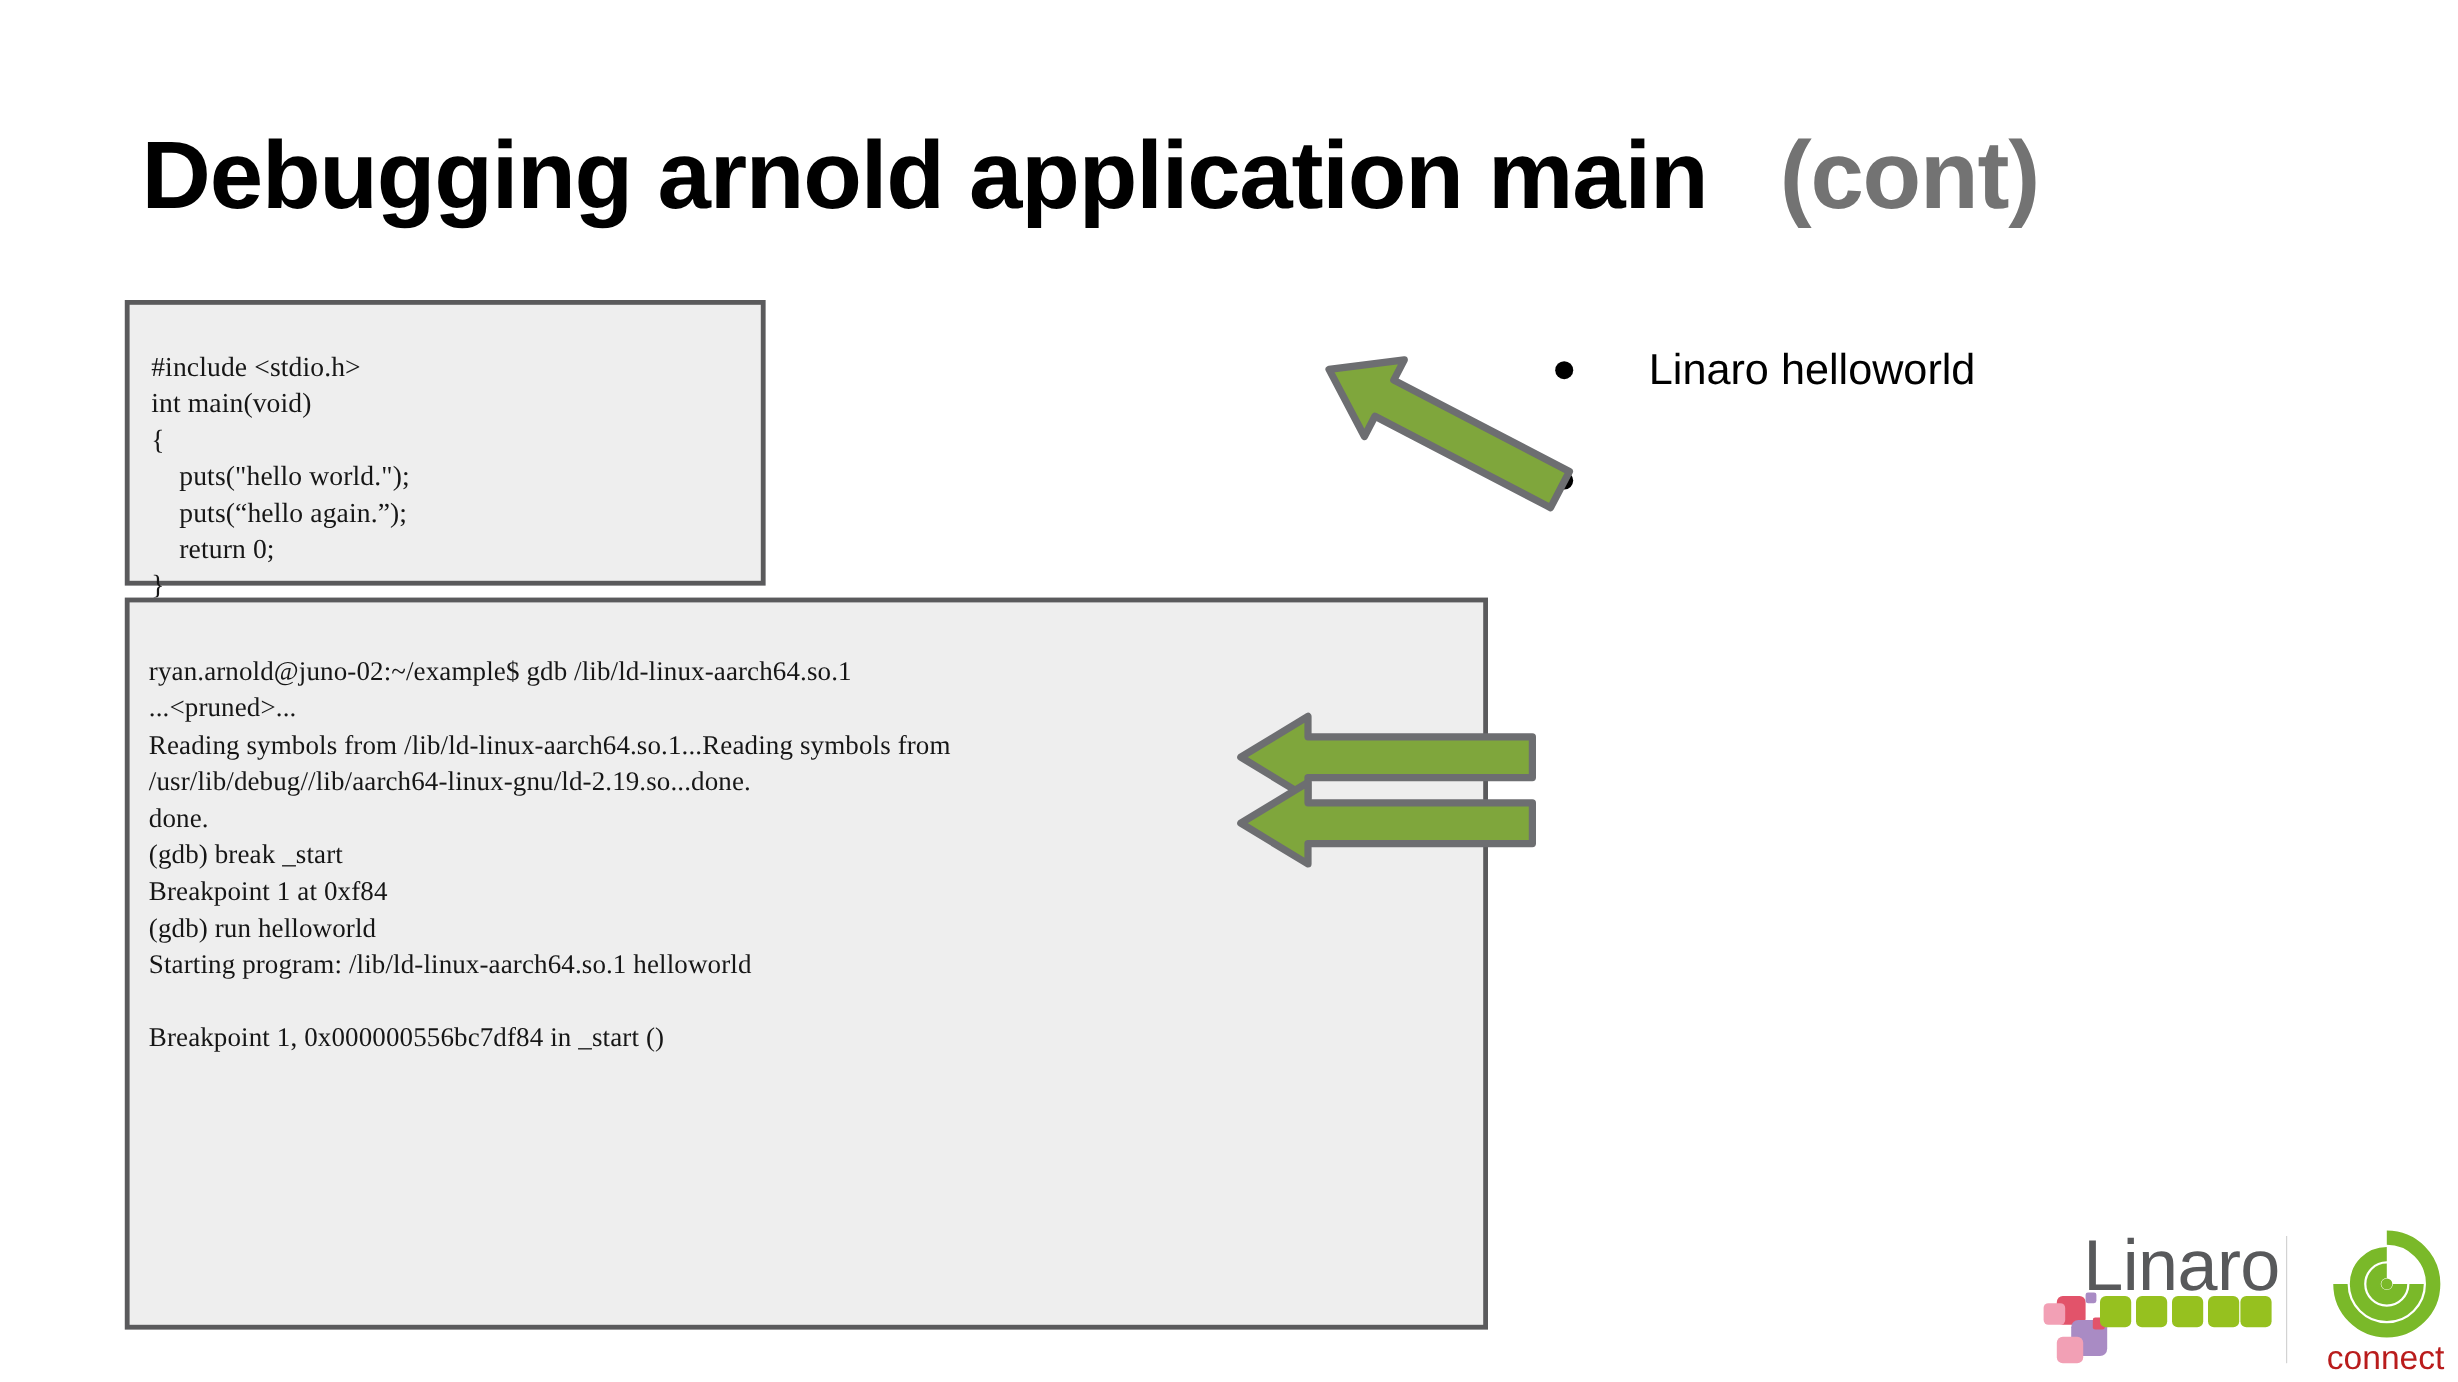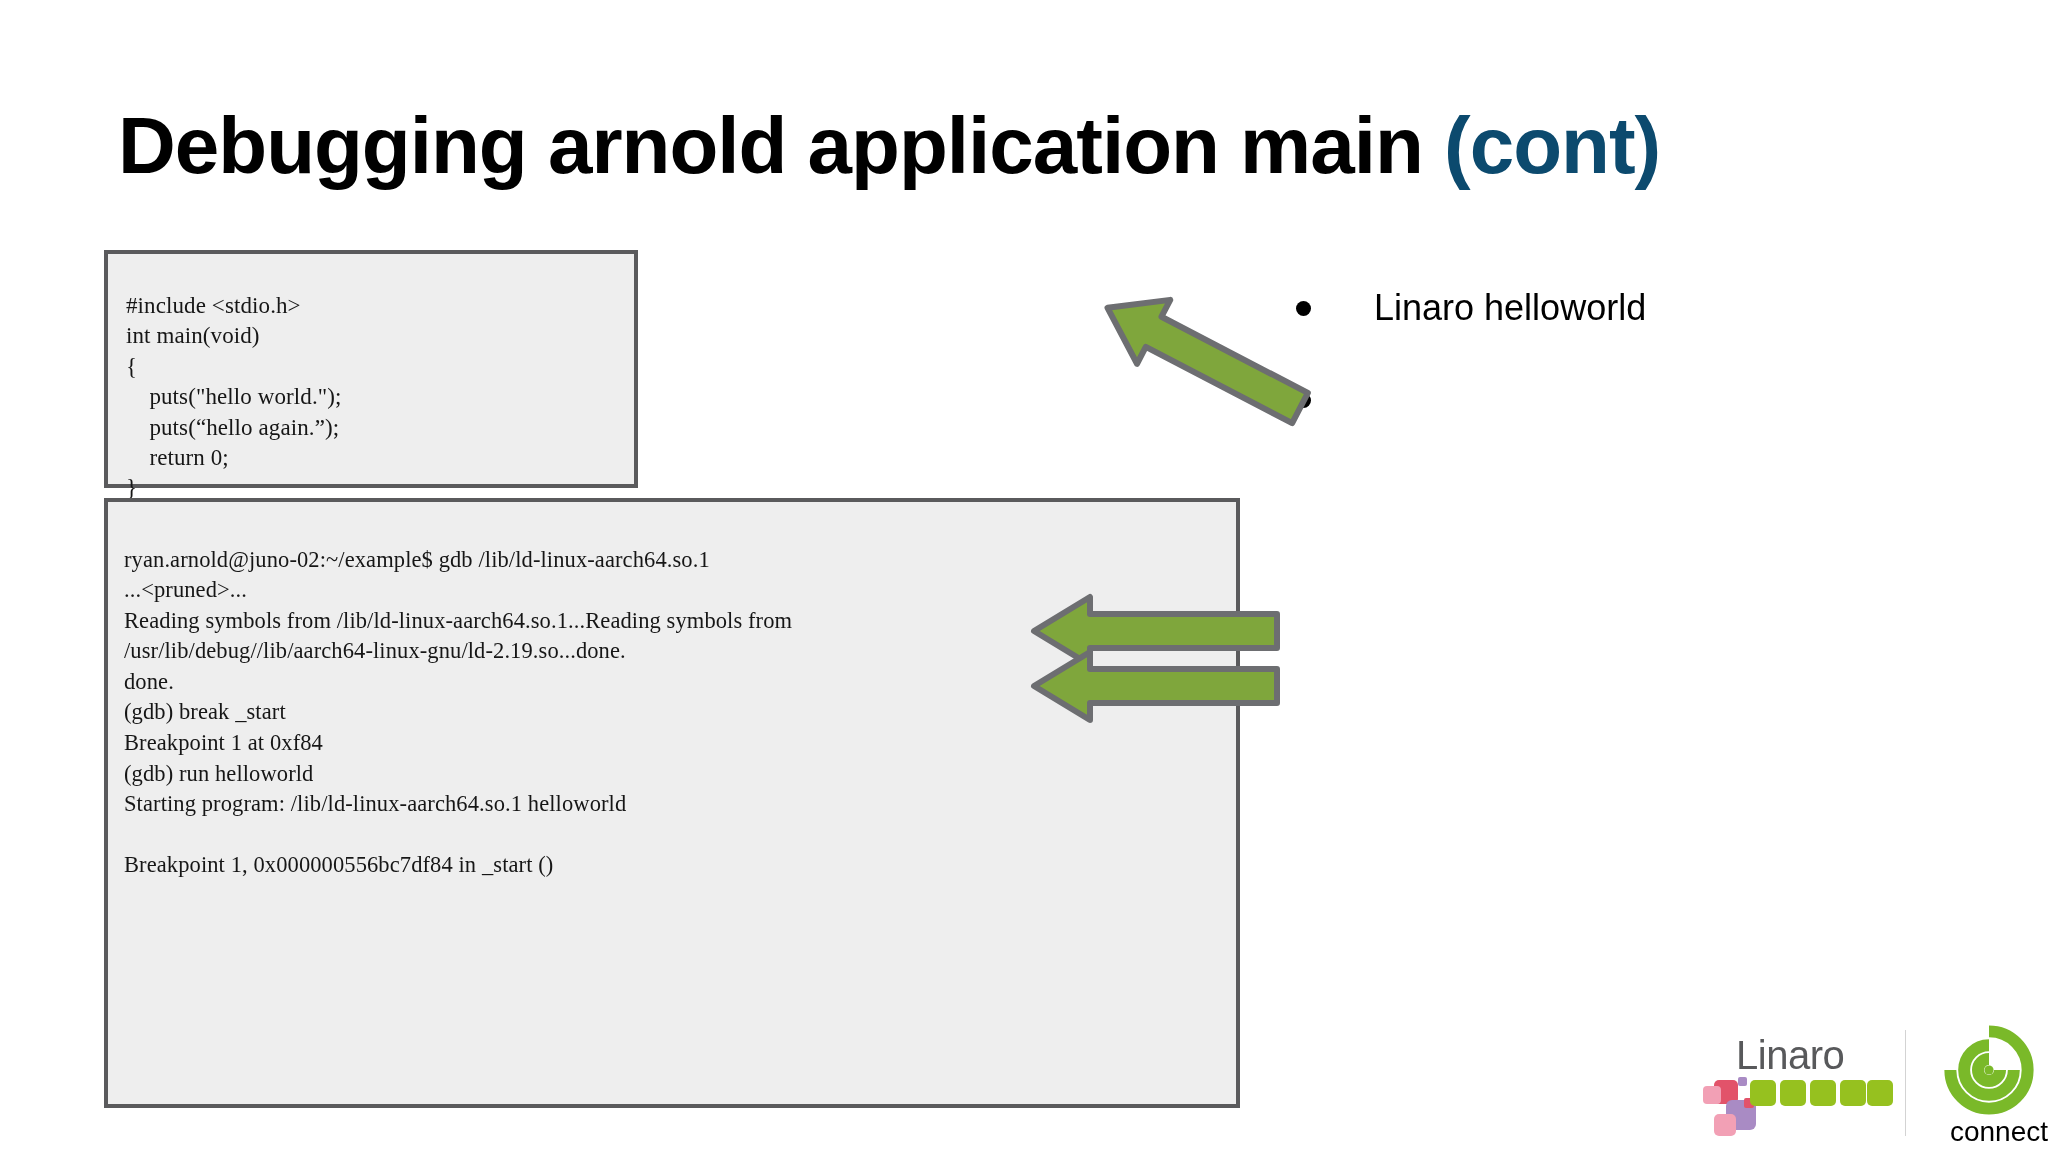--- a/index.html
+++ b/index.html
@@ -23,22 +23,23 @@
     width: 1880px;
     font-family: "Liberation Sans", sans-serif;
     font-weight: bold;
     font-size: 80px;
     line-height: 84px;
     letter-spacing: -1px;
     color: #000000;
     white-space: nowrap;
   }
   #slide-title .title-cont {
-    color: #0c4a6e;
+    color: #737373;
     font-weight: bold;
+    margin-left: 39px;
   }
 
   
   .framed-box {
     position: absolute;
     background: #eeeeee;
     border: 4px solid #5a5a5c;
     box-sizing: border-box;
   }
   #code-box {
@@ -122,44 +123,44 @@
     left: 1700px;
     top: 1028px;
     width: 348px;
     height: 122px;
   }
   #linaro-wordmark {
     position: absolute;
     left: 36px;
     top: 0px;
     font-family: "Liberation Sans", sans-serif;
-    font-size: 40px;
+    font-size: 60px;
     line-height: 54px;
     color: #58595b;
     letter-spacing: -0.5px;
   }
   #linaro-squares { position: absolute; left: 0px; top: 48px; }
   #logo-divider {
     position: absolute;
     left: 205px;
     top: 2px;
     width: 1px;
     height: 106px;
     background: #d3d3d3;
   }
   #connect-mark { position: absolute; left: 243px; top: -4px; }
   #connect-label {
     position: absolute;
     left: 228px;
     top: 88px;
     width: 120px;
-    text-align: right;
+    text-align: center;
     font-family: "Liberation Sans", sans-serif;
     font-size: 28px;
-    color: #000000;
+    color: #b91c1c;
   }
 </style>
 </head>
 <body>
 
 <div id="slide-title">
   <span class="title-main">Debugging arnold application main</span>
   <span class="title-cont">(cont)</span>
 </div>
 

